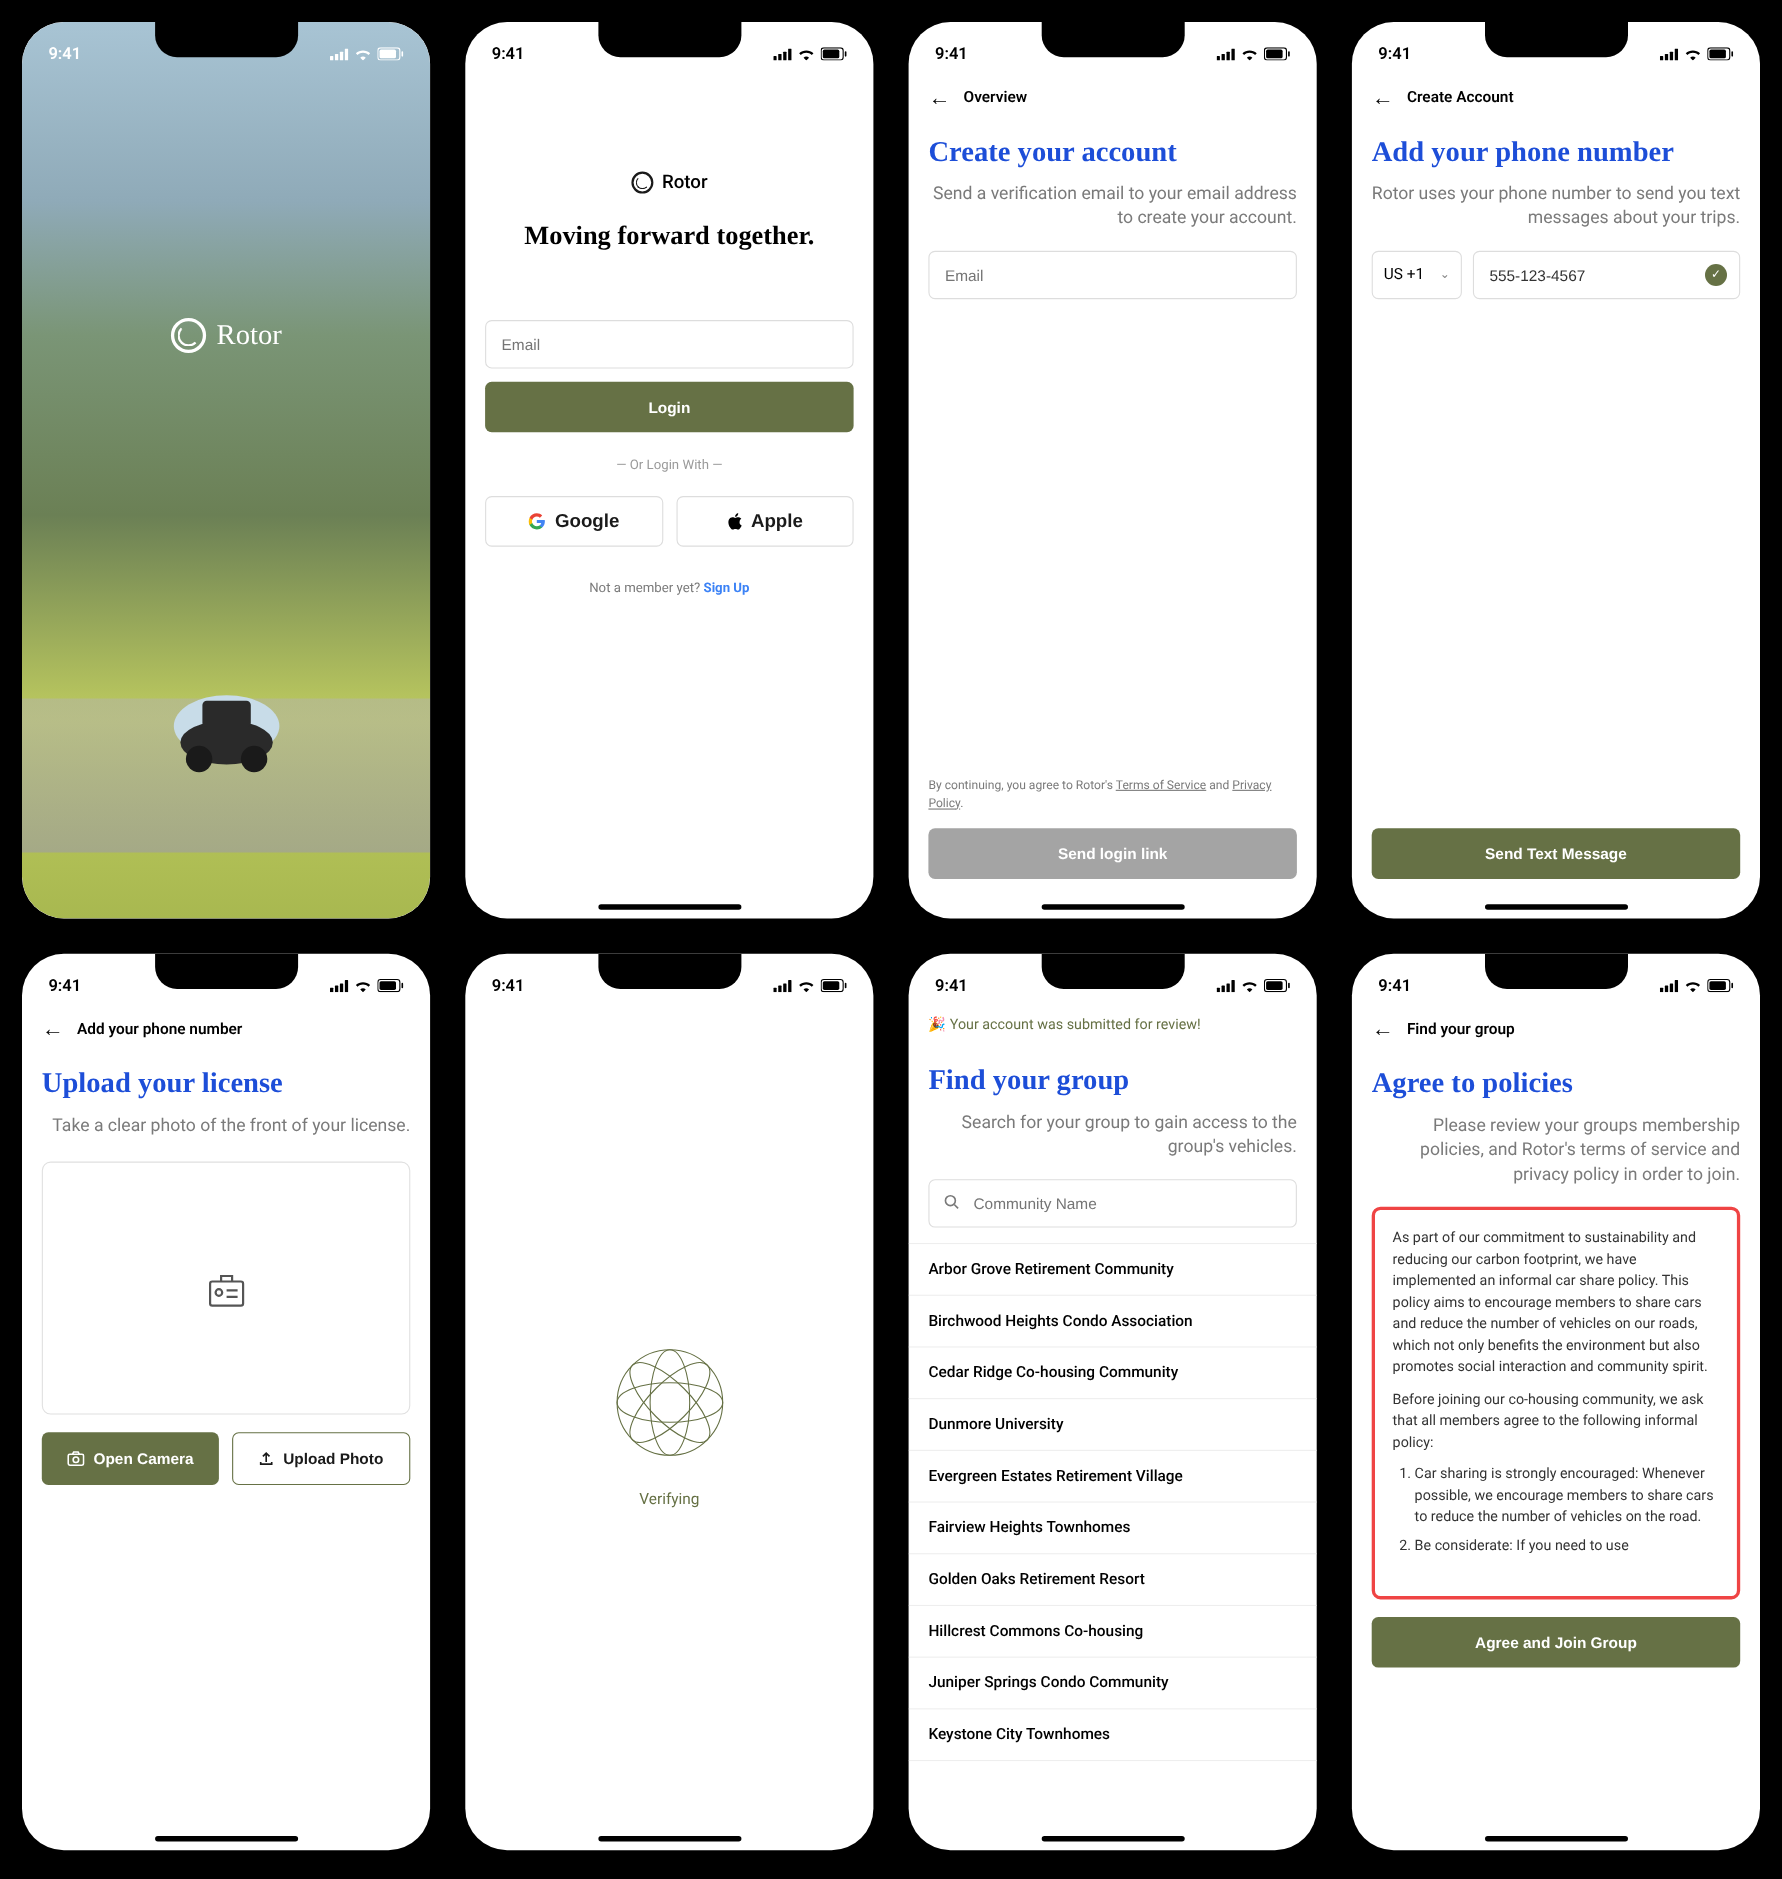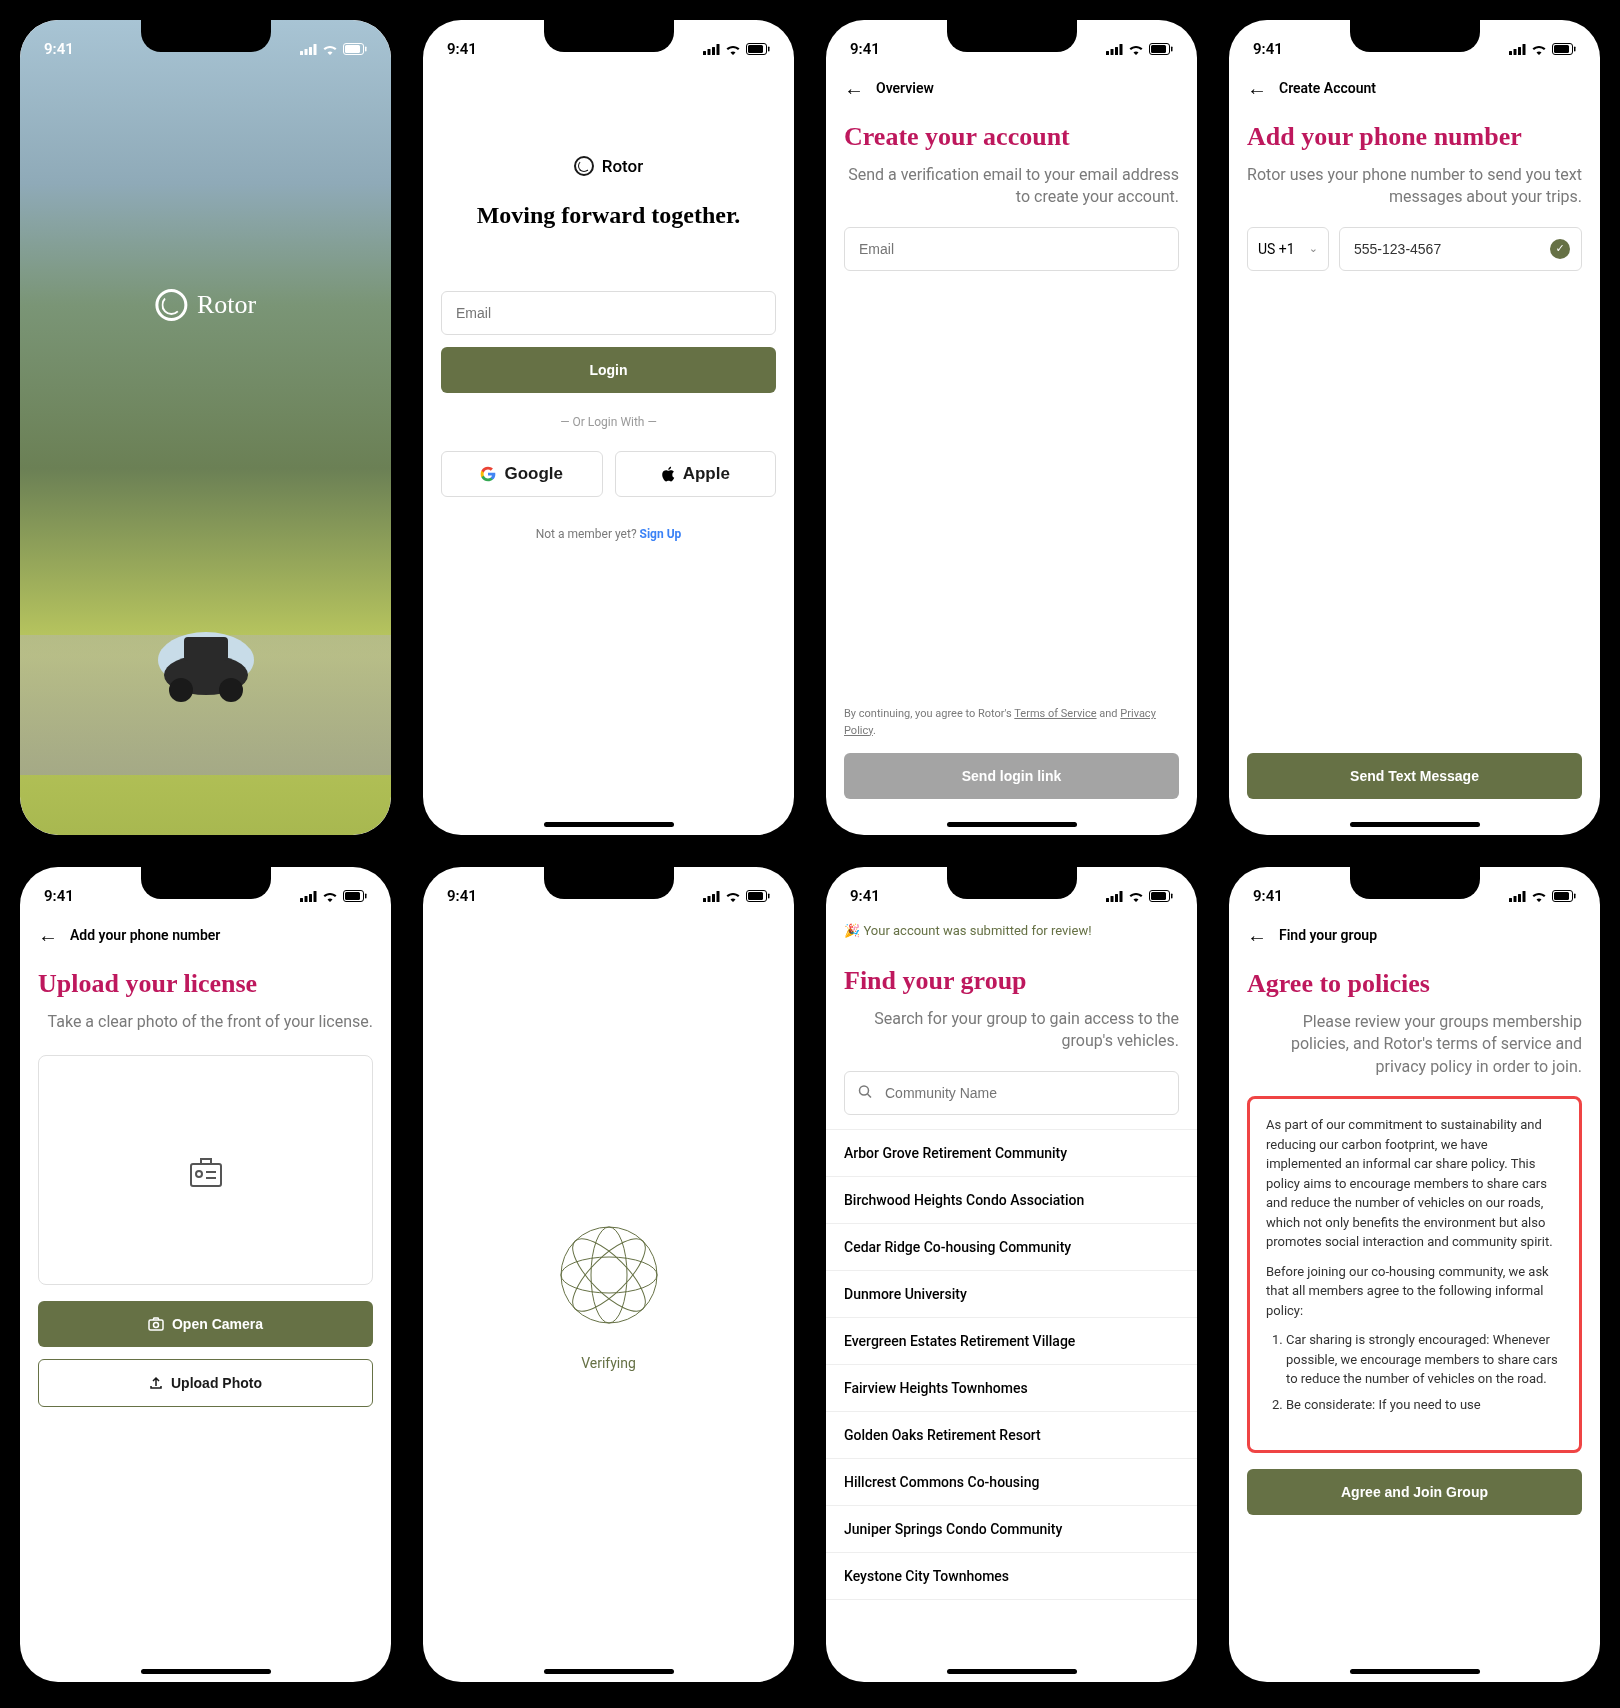--- a/index.html
+++ b/index.html
@@ -66,21 +66,21 @@
   font-size: 14px;
   font-weight: 600;
 }
 .back-arrow { font-size: 20px; cursor: pointer; }
 .content { padding: 12px 18px; flex: 1; display: flex; flex-direction: column; }
 .title {
   font-family: Georgia, "Times New Roman", serif;
   font-size: 26px;
   font-weight: 700;
   margin-bottom: 12px;
-  color: #be185d;
+  color: #1d4ed8;
 }
 .subtitle {
   font-size: 16px;
   color: #7a7a7a;
   margin-bottom: 18px;
   line-height: 1.4;
   text-align: right;
 }
 .input-field {
   width: 100%;
@@ -180,21 +180,21 @@
   display:flex; align-items:center; justify-content:center; color:#fff; font-size: 11px;
 }
 
 
 .upload-zone {
   border: 1px solid #e0e0e0; border-radius: 8px;
   height: 230px;
   display:flex; align-items:center; justify-content:center;
   margin-bottom: 16px; margin-top: 4px;
 }
-.btn-stack { display:flex; flex-direction:column; gap: 12px; }
+.btn-stack { display:flex; flex-direction:row; gap: 12px; }
 
 
 .verify-center { flex:1; display:flex; flex-direction:column; align-items:center; justify-content:center; gap: 30px;}
 .globe { width: 100px; height: 100px; position:relative;}
 .verify-text { color: #667145; font-size: 14px; }
 
 
 .banner-success { font-size: 13px; color: #667145; padding: 10px 18px; }
 .search-input-wrap { position:relative; margin-bottom: 14px; }
 .search-icon-pos { position:absolute; left: 14px; top: 50%; transform: translateY(-50%); color: #7a7a7a; }

